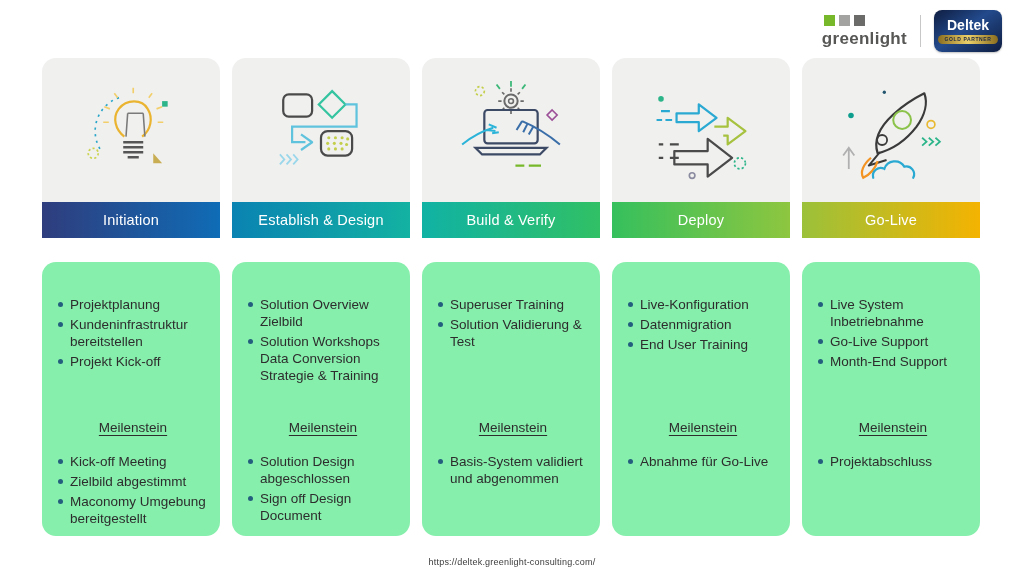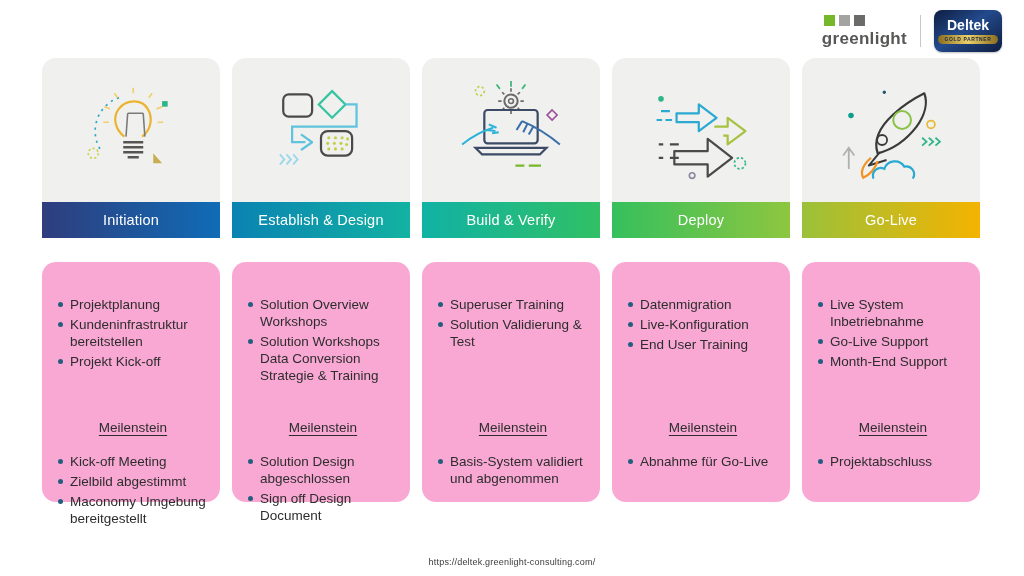--- a/index.html
+++ b/index.html
@@ -36,21 +36,21 @@
   .icon-card {
     background:#f0f0ef; border-radius:14px 14px 0 0; height:144px;
     display:flex; align-items:center; justify-content:center;
   }
   .icon-card svg { width:112px; height:100px; }
   .phase-header {
     height:36px; display:flex; align-items:center; justify-content:center;
     color:#ffffff; font-size:14.5px; letter-spacing:.2px;
   }
   .content-card {
-    background:#f9a8d4; border-radius:14px; margin-top:24px; height:240px;
+    background:#86efac; border-radius:14px; margin-top:24px; height:274px;
     padding:34px 10px 0 14px;
   }
   ul.bullets { list-style:none; margin:0; padding:0; }
   ul.tasks { height:124px; }
   ul.bullets li {
     position:relative; padding-left:14px; margin-bottom:3px;
     font-size:13.5px; line-height:1.26; color:#2d2d2d;
   }
   ul.bullets li::before {
     content:''; position:absolute; left:2px; top:6px;
@@ -139,21 +139,21 @@
             <circle cx="57" cy="62" r="1.4"></circle>
               <circle cx="63" cy="62" r="1.4"></circle>
               <circle cx="69" cy="62" r="1.4"></circle>
           </g>
           <path d="M13,67 l4,4.5 l-4,4.5 M19,67 l4,4.5 l-4,4.5 M25,67 l4,4.5 l-4,4.5" stroke="#9ad7ea" stroke-width="1.6"></path>
         </svg>
       </div>
       <div class="phase-header" style="background: linear-gradient(90deg, rgb(10, 131, 178), rgb(19, 178, 162));">Establish &amp; Design</div>
       <div class="content-card">
         <ul class="bullets tasks">
-            <li>Solution Overview Workshops</li>
+            <li>Solution Overview Zielbild</li>
             <li>Solution Workshops Data Conversion Strategie &amp; Training</li>
           </ul>
         <h3 class="milestone-title">Meilenstein</h3>
         <ul class="bullets milestones">
             <li>Solution Design abgeschlossen</li>
             <li>Sign off Design Document</li>
           </ul>
       </div>
     </section>
 
@@ -195,22 +195,22 @@
           <path d="M62,42 h12 v-8 l16,12 l-16,12 v-8 h-4" stroke="#a6c23f" stroke-width="2" stroke-linejoin="round"></path>
           <path d="M26,64 h30 v-11 l22,17 l-22,17 v-11 h-30 Z" stroke="#4a4a4a" stroke-width="2" stroke-linejoin="round"></path>
           <path d="M12,58 h4 M22,58 h8 M12,70 h4 M22,70 h8" stroke="#4a4a4a" stroke-width="2"></path>
           <circle cx="85" cy="75" r="5" stroke="#2db58a" stroke-width="1.5" stroke-dasharray="2,2"></circle>
           <circle cx="42" cy="86" r="2.5" stroke="#8a8aa0" stroke-width="1.5"></circle>
         </svg>
       </div>
       <div class="phase-header" style="background: linear-gradient(90deg, rgb(53, 192, 93), rgb(142, 198, 63));">Deploy</div>
       <div class="content-card">
         <ul class="bullets tasks">
+            <li>Live-Konfiguration</li>
             <li>Datenmigration</li>
-            <li>Live-Konfiguration</li>
             <li>End User Training</li>
           </ul>
         <h3 class="milestone-title">Meilenstein</h3>
         <ul class="bullets milestones">
             <li>Abnahme für Go-Live</li>
           </ul>
       </div>
     </section>
 
     <section class="column">

